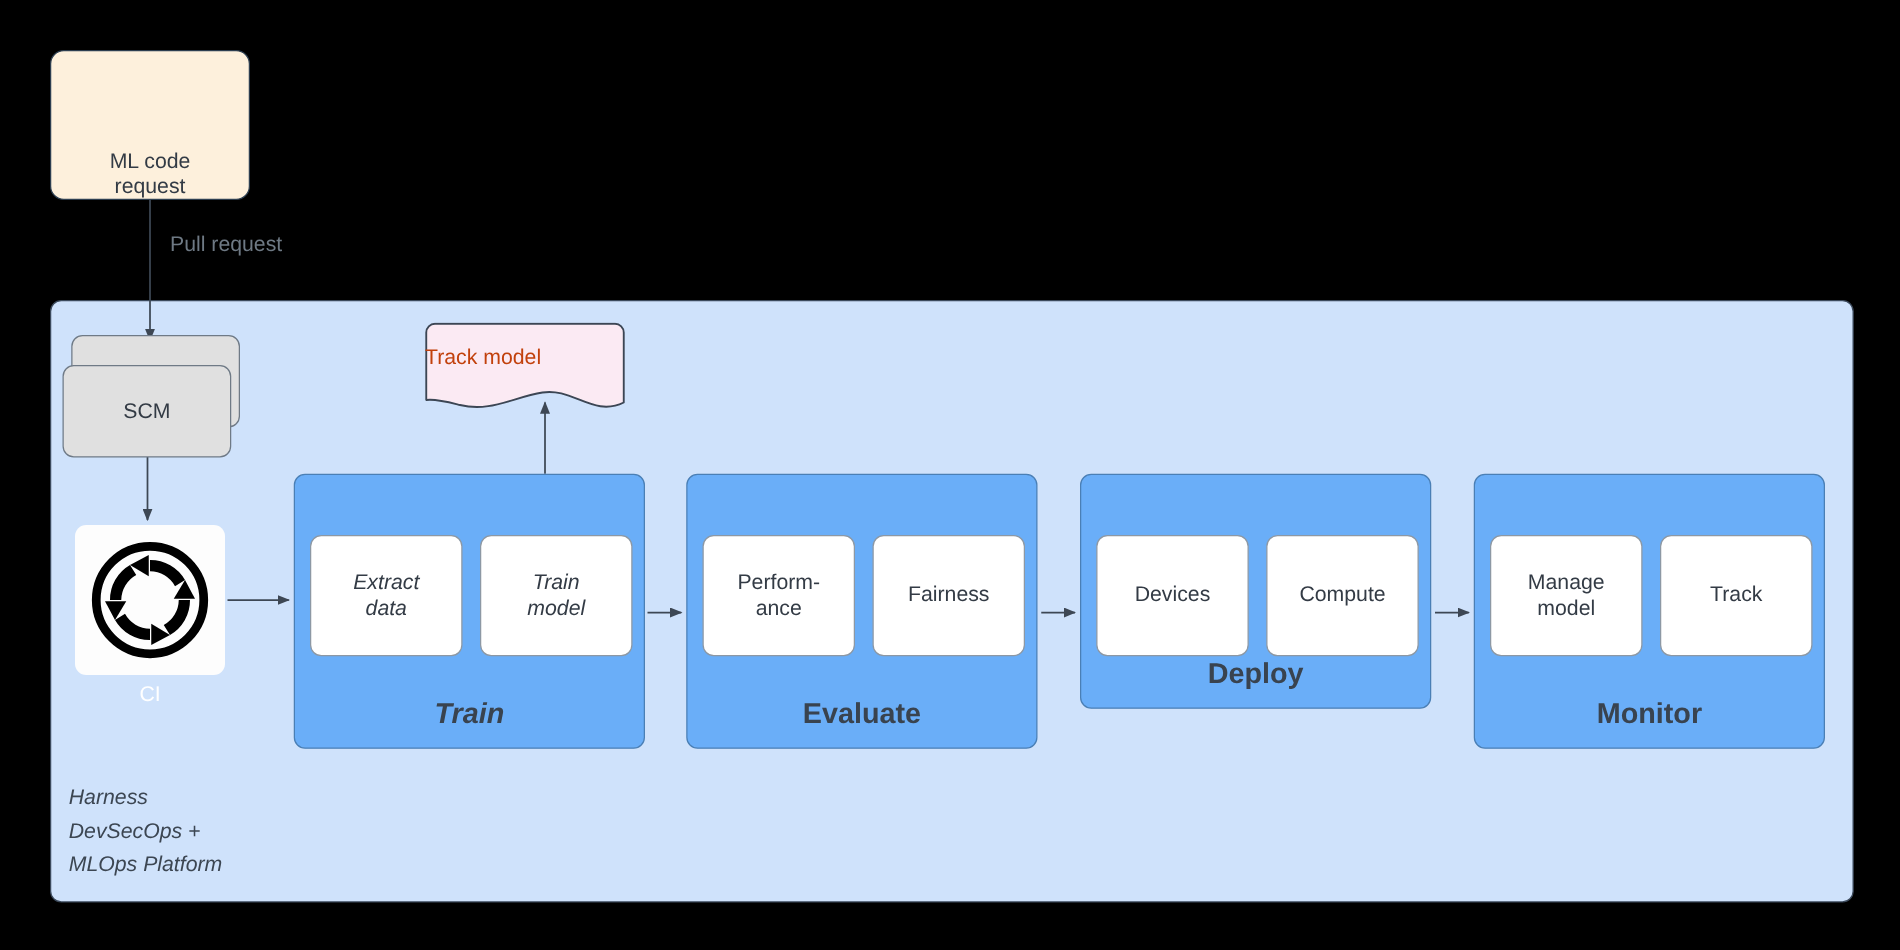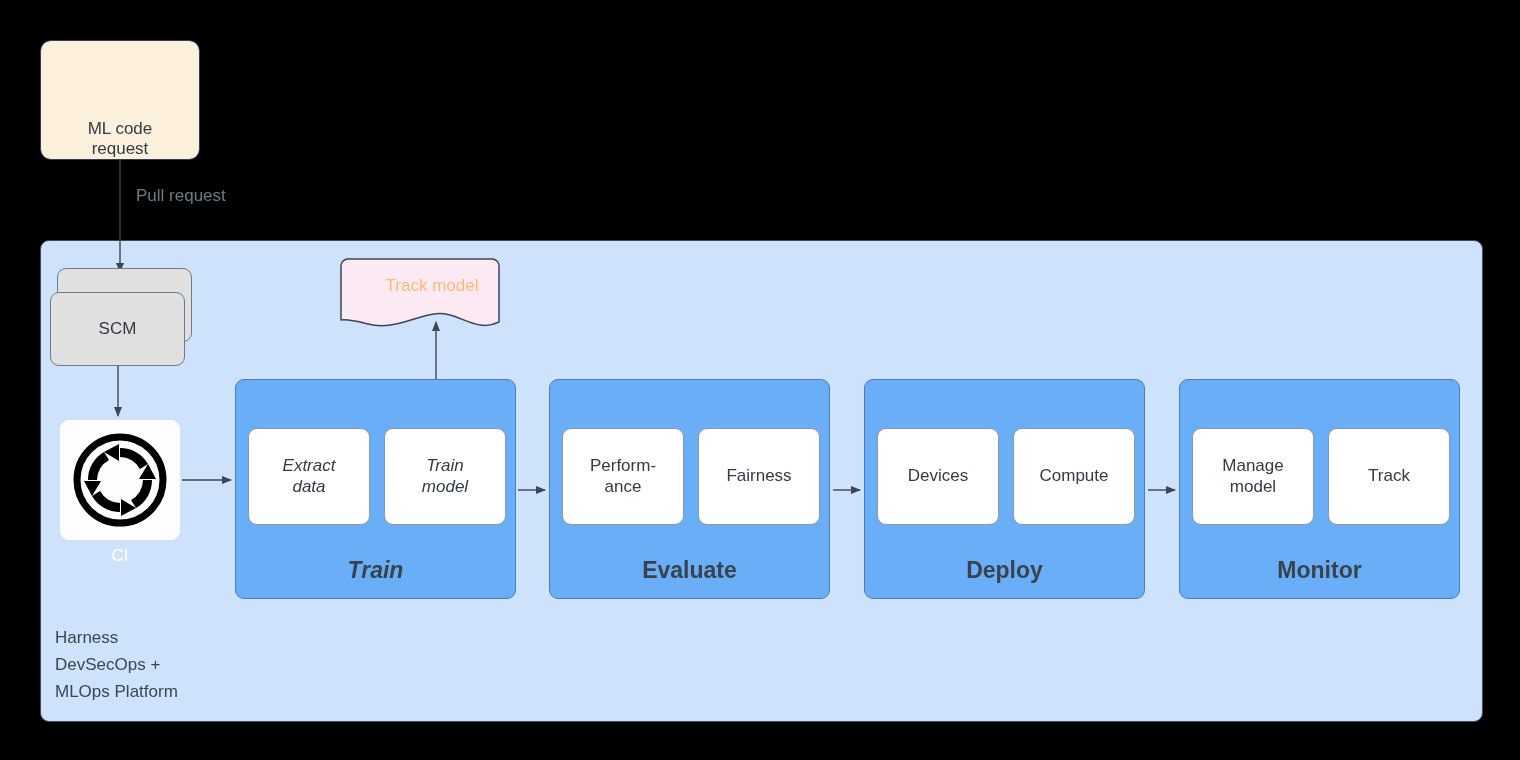--- a/index.html
+++ b/index.html
@@ -63,21 +63,21 @@
     position: absolute;
     left: 55px;
     top: 624px;
     width: 260px;
     font-size: 17px;
     color: #3c4652;
     line-height: 1.6;
     text-align: left;
     z-index: 4;
   }
-  #platform-label div { white-space: pre; }
+  #platform-label div { white-space: pre; font-style: italic; }
 
   
   .scm-card {
     position: absolute;
     box-sizing: border-box;
     background: #e0e0e0;
     border: 1.5px solid #6f7a86;
     border-radius: 9px;
   }
   #scm-back {
@@ -133,24 +133,22 @@
     top: 258px;
     width: 160px;
     height: 72px;
     z-index: 5;
   }
   #track-model-doc .doc-text {
     position: absolute;
     left: 0;
     top: 18px;
     width: 160px;
-    text-align: center;
-    font-size: 17px;
-    color: #fdba74;
-    margin-left: 12px;
+    font-size: 17px;
+    color: #c2410c;
   }
 
   
   .stage {
     position: absolute;
     box-sizing: border-box;
     background: #6aaef8;
     border: 1.5px solid #4a7fb5;
     border-radius: 9px;
     z-index: 3;
@@ -175,21 +173,21 @@
     align-items: center;
     justify-content: center;
     text-align: center;
     font-size: 17px;
     color: #333b45;
     line-height: 1.2;
   }
 
   #stage-train    { left: 235px;  top: 379px; width: 281px; height: 220px; font-style: italic; }
   #stage-evaluate { left: 549px;  top: 379px; width: 281px; height: 220px; }
-  #stage-deploy   { left: 864px;  top: 379px; width: 281px; height: 220px; }
+  #stage-deploy   { left: 864px;  top: 379px; width: 281px; height: 188px; }
   #stage-monitor  { left: 1179px; top: 379px; width: 281px; height: 220px; }
 
   .sub-a { left: 12px;  top: 48px; width: 122px; height: 97px; }
   .sub-b { left: 148px; top: 48px; width: 122px; height: 97px; }
 
   
   #pull-request-label {
     position: absolute;
     left: 136px;
     top: 186px;

